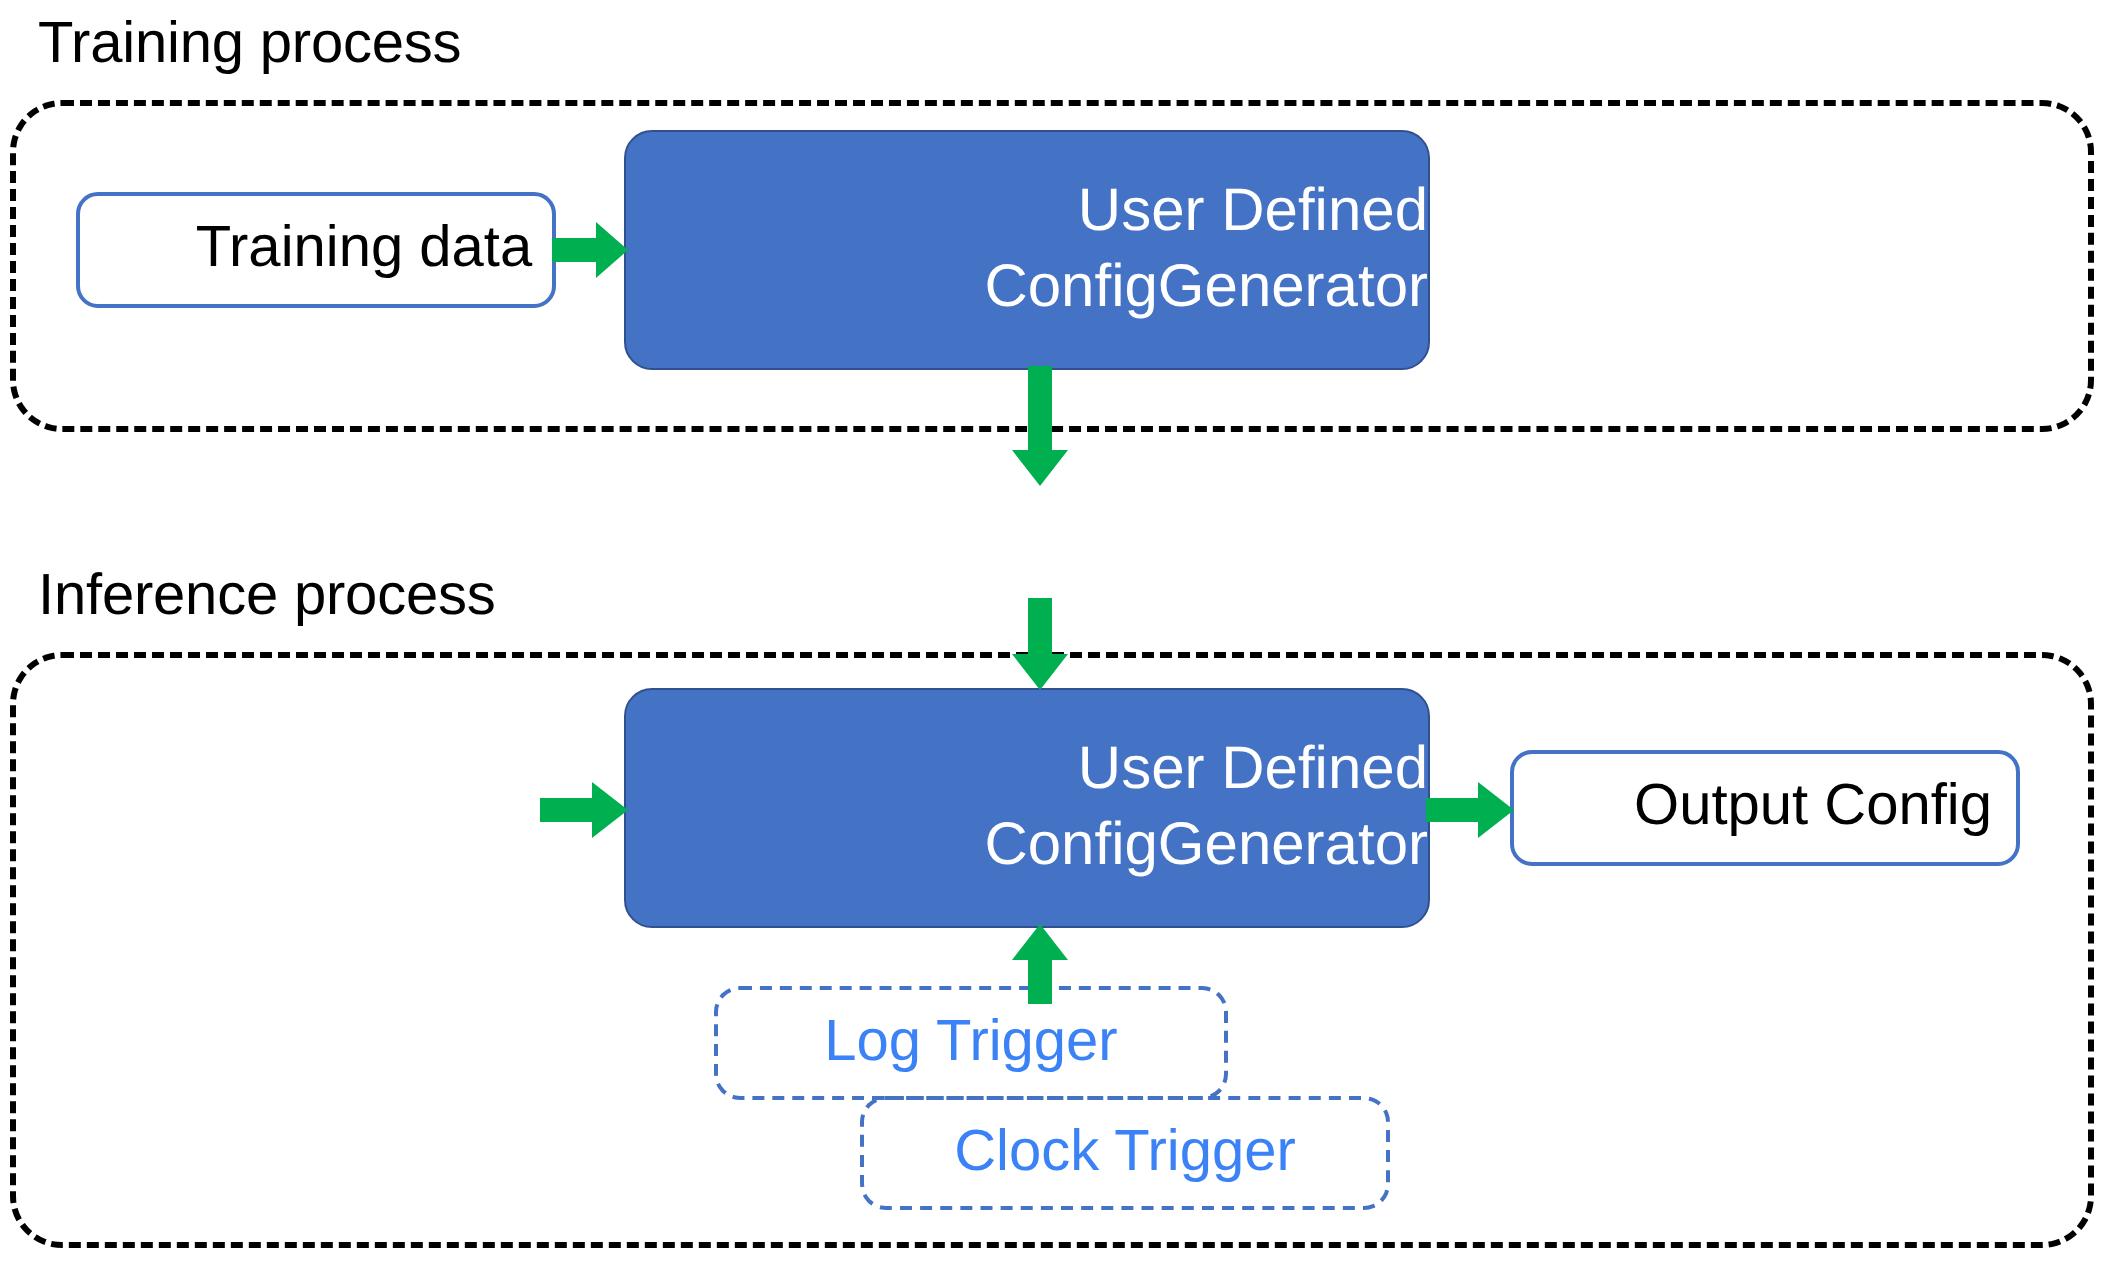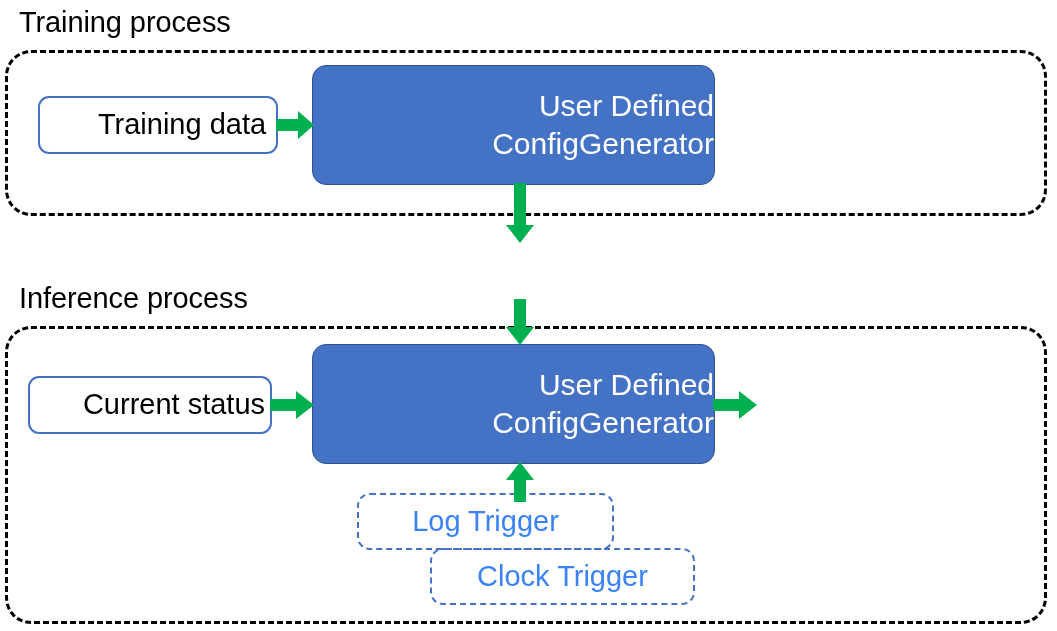--- a/index.html
+++ b/index.html
@@ -129,29 +129,29 @@
   <div class="node-box" id="box-training-data">
     <span>Training data</span>
   </div>
 
   <div class="node-blue" id="box-train-generator">
     <span>User Defined</span>
     <span>ConfigGenerator</span>
   </div>
 
 
-  <div class="node-box" id="box-current-status">
-    <span>Current status</span>
-  </div>
 
   <div class="node-blue" id="box-infer-generator">
     <span>User Defined</span>
     <span>ConfigGenerator</span>
   </div>
 
+  <div class="node-box" id="box-output-config">
+    <span>Output Config</span>
+  </div>
 
   <div class="trigger-box" id="box-log-trigger">
     <span>Log Trigger</span>
   </div>
 
   <div class="trigger-box" id="box-clock-trigger">
     <span>Clock Trigger</span>
   </div>
 
   <div class="arrow" id="arrow-train-data-to-gen">

